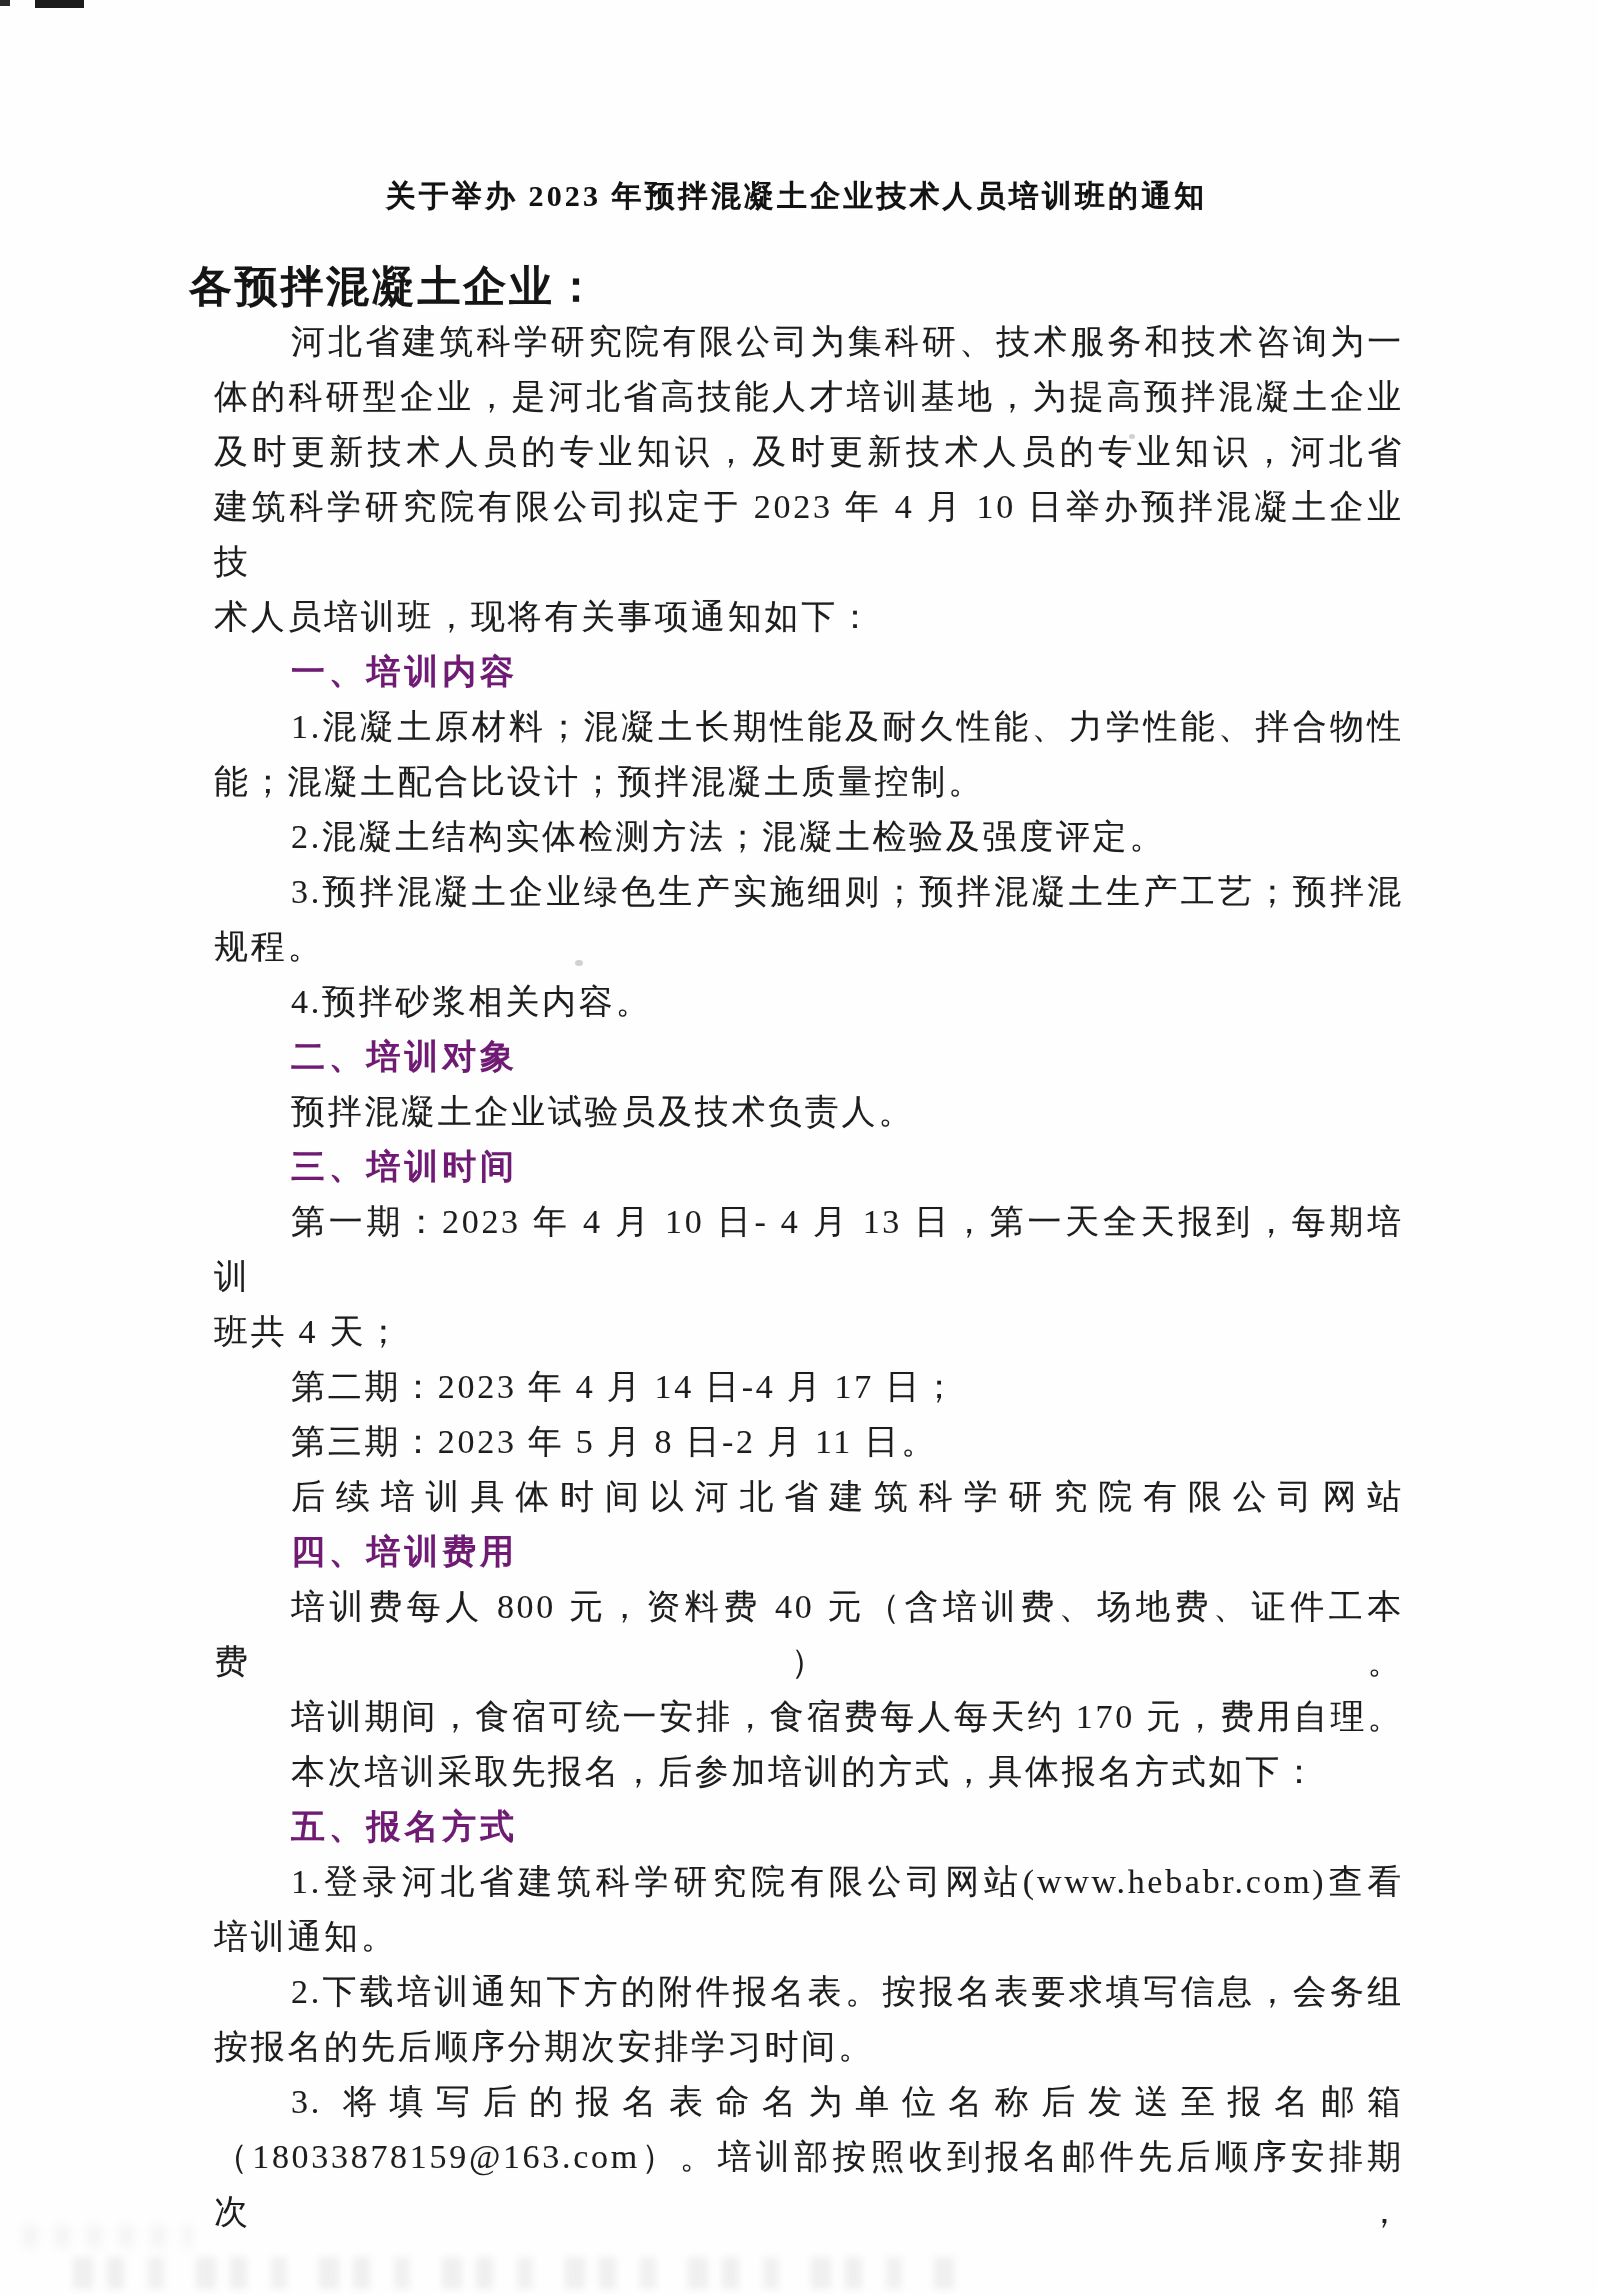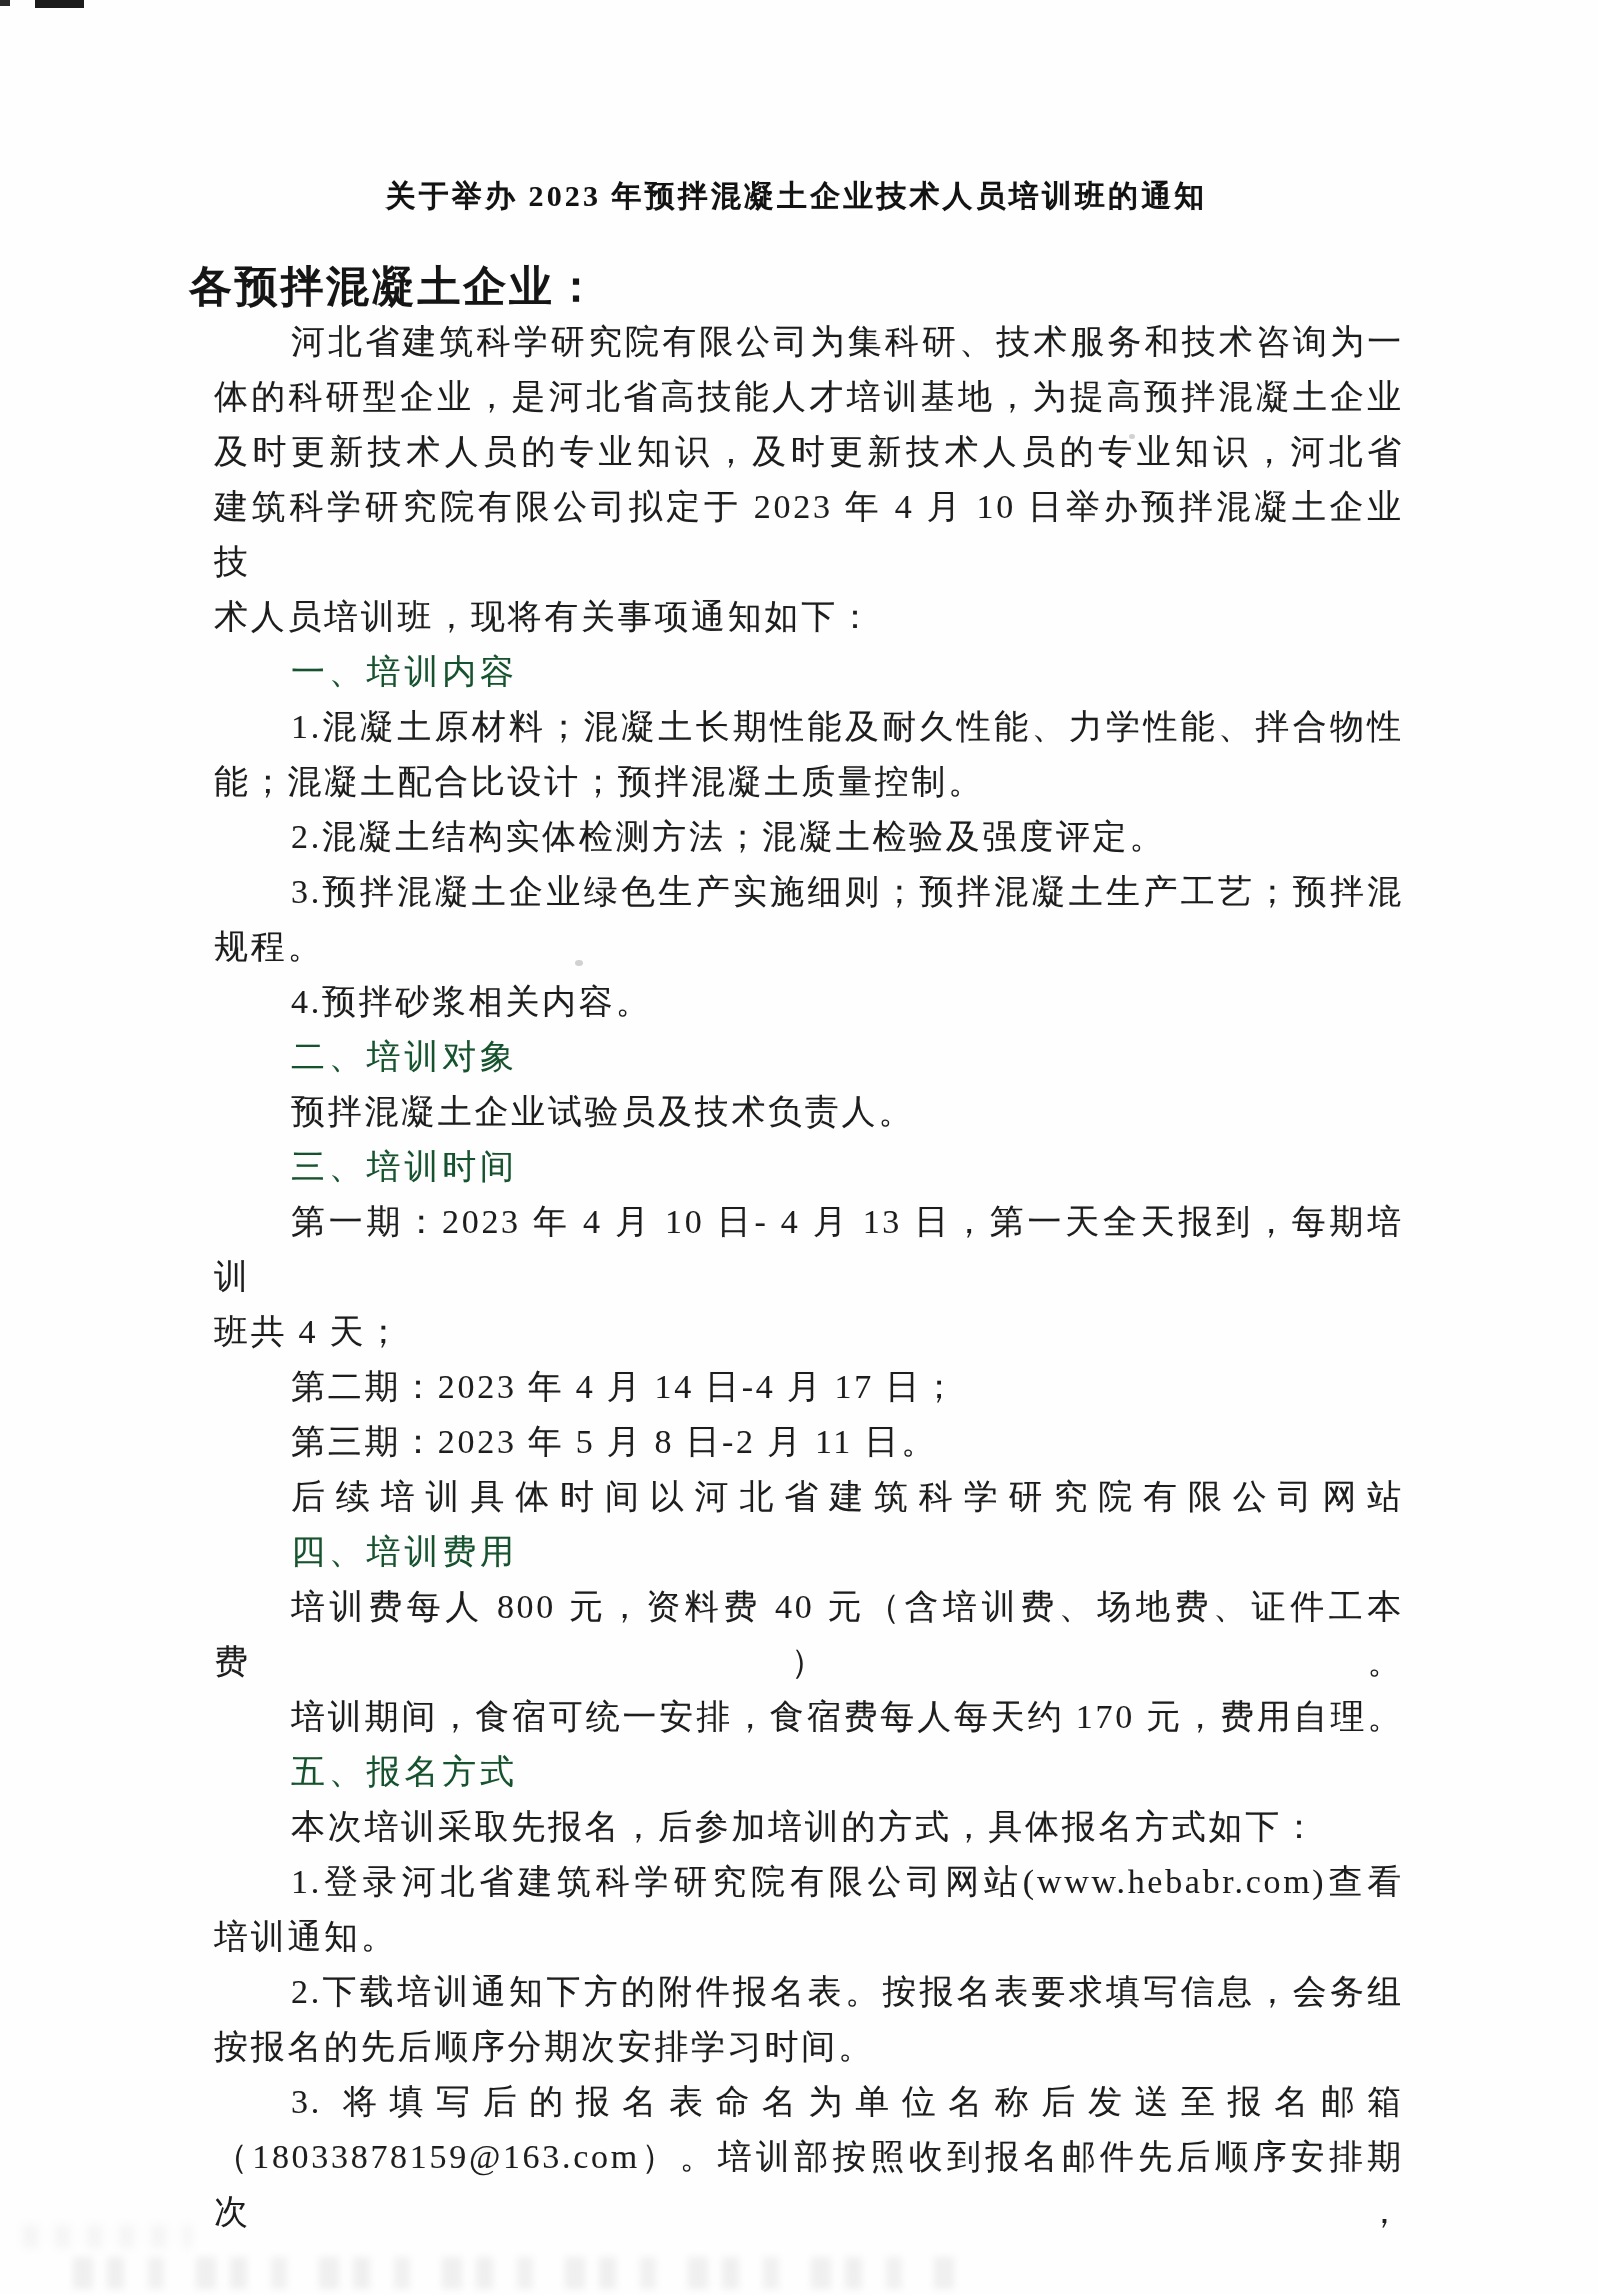--- a/index.html
+++ b/index.html
@@ -76,23 +76,23 @@
   }
   .body-line.indent {
     text-indent: 77px;
   }
   .body-line.justify {
     text-align: justify;
     text-align-last: justify;
   }
   .body-line.heading {
     font-family: "DejaVu Sans", "Liberation Sans", sans-serif;
-    font-weight: 400;
+    font-weight: 700;
     letter-spacing: 3.8px;
-    color: #14532d;
+    color: #701a75;
   }
   
   .bleed {
     position: absolute;
     left: 73px;
     top: 2257px;
     width: 890px;
     height: 32px;
     opacity: 0.13;
     filter: blur(3.8px);
@@ -144,22 +144,22 @@
         <div class="body-line indent">预拌混凝土企业试验员及技术负责人。</div>
         <div class="body-line indent heading">三、培训时间</div>
         <div class="body-line indent justify">第一期：2023 年 4 月 10 日- 4 月 13 日，第一天全天报到，每期培训</div>
         <div class="body-line">班共 4 天；</div>
         <div class="body-line indent">第二期：2023 年 4 月 14 日-4 月 17 日；</div>
         <div class="body-line indent">第三期：2023 年 5 月 8 日-2 月 11 日。</div>
         <div class="body-line indent justify">后续培训具体时间以河北省建筑科学研究院有限公司网站</div>
         <div class="body-line indent heading">四、培训费用</div>
         <div class="body-line indent justify">培训费每人 800 元，资料费 40 元（含培训费、场地费、证件工本费）。</div>
         <div class="body-line indent justify">培训期间，食宿可统一安排，食宿费每人每天约 170 元，费用自理。</div>
+        <div class="body-line indent">本次培训采取先报名，后参加培训的方式，具体报名方式如下：</div>
         <div class="body-line indent heading">五、报名方式</div>
-        <div class="body-line indent">本次培训采取先报名，后参加培训的方式，具体报名方式如下：</div>
         <div class="body-line indent justify">1.登录河北省建筑科学研究院有限公司网站(www.hebabr.com)查看</div>
         <div class="body-line">培训通知。</div>
         <div class="body-line indent justify">2.下载培训通知下方的附件报名表。按报名表要求填写信息，会务组</div>
         <div class="body-line">按报名的先后顺序分期次安排学习时间。</div>
         <div class="body-line indent justify">3. 将填写后的报名表命名为单位名称后发送至报名邮箱</div>
         <div class="body-line justify">（18033878159@163.com）。培训部按照收到报名邮件先后顺序安排期次，</div>
       </div>
   </main>
 
   <div class="bleed"></div>

